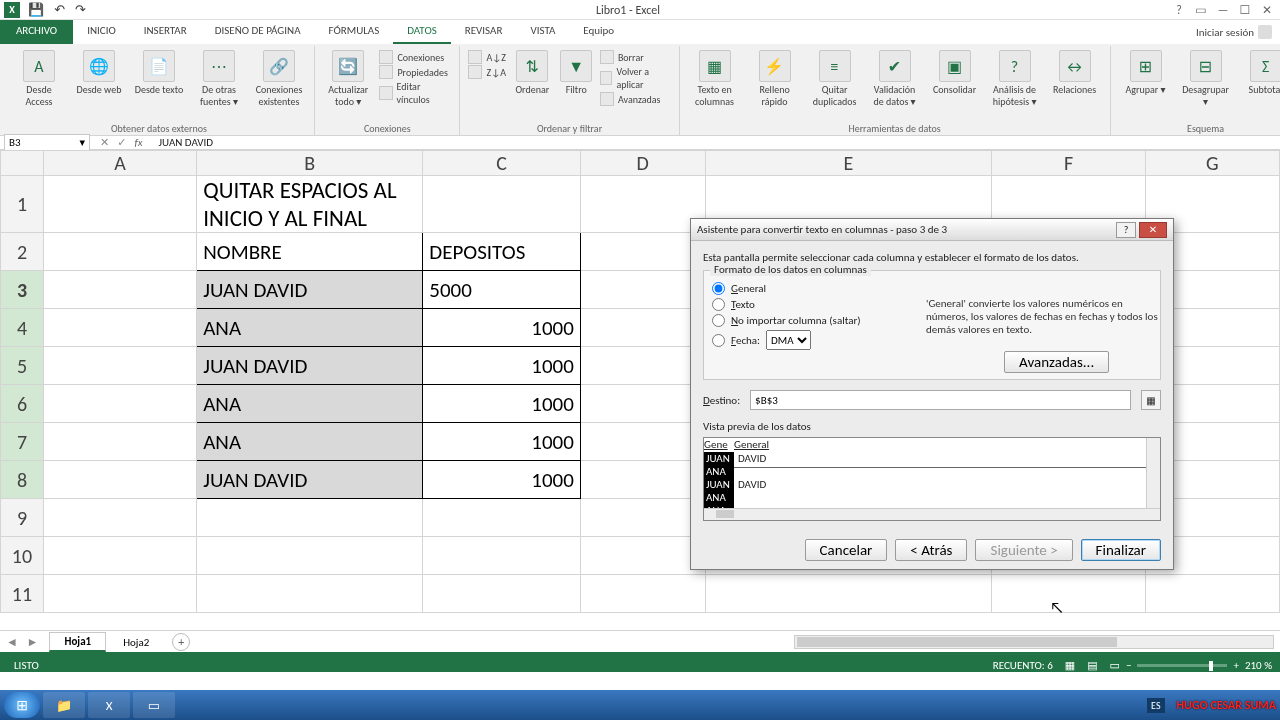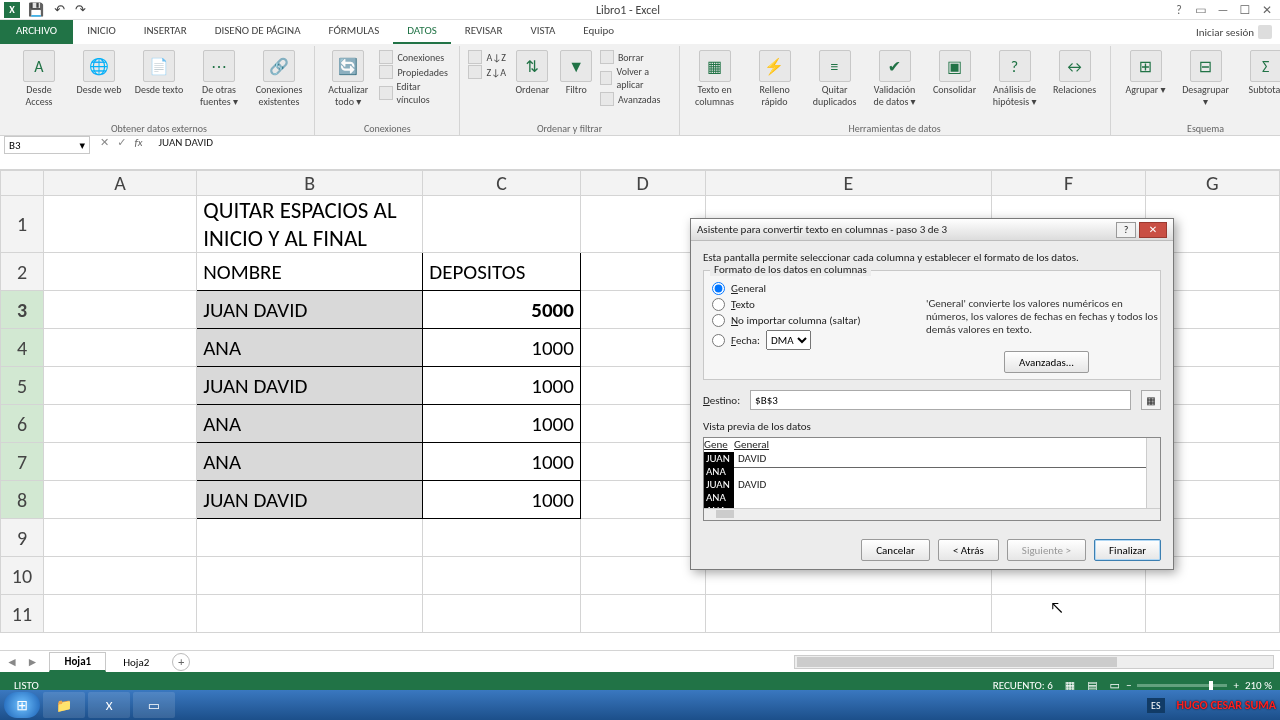--- a/index.html
+++ b/index.html
@@ -29,21 +29,21 @@
 .ribbon-group .group-row { display: flex; gap: 6px; flex: 1; align-items: flex-start; }
 .ribbon-group .group-label { position: absolute; bottom: 0; left: 0; right: 0; text-align: center; font-size: 10px; color: #666; }
 .rbtn { display: flex; flex-direction: column; align-items: center; width: 54px; padding-top: 2px; cursor: pointer; }
 .rbtn .ricon { width: 32px; height: 32px; background: #e8e8e8; border: 1px solid #c8c8c8; border-radius: 2px; margin-bottom: 2px; display:flex;align-items:center;justify-content:center;color:#217346;font-size:16px; }
 .rbtn .rlabel { font-size: 10px; text-align: center; color: #444; line-height: 1.15; }
 .rlist { display: flex; flex-direction: column; gap: 1px; font-size: 10px; color: #444; padding-top: 2px; }
 .rlist .ritem { display: flex; align-items: center; gap: 4px; cursor: pointer; }
 .rlist .ritem .smicon { width: 14px; height: 14px; background: #e8e8e8; border: 1px solid #c8c8c8; }
 
 
-.formula-bar { height: 34px; background: #fff; border-bottom: 1px solid #d4d4d4; display: flex; align-items: flex-start; padding: 0 4px; }
+.formula-bar { height: 14px; background: #fff; border-bottom: 1px solid #d4d4d4; display: flex; align-items: center; padding: 0 4px; }
 .formula-bar .namebox { width: 86px; height: 18px; border: 1px solid #c8c8c8; background: #fff; padding: 0 4px; font-size: 11px; display: flex; align-items: center; justify-content: space-between; }
 .formula-bar .fx-btns { display: flex; gap: 8px; margin: 0 10px; color: #888; font-size: 11px; }
 .formula-bar .fx-label { color: #666; font-style: italic; margin-right: 6px; font-size:11px; }
 .formula-bar .fval { font-size: 11px; color: #222; }
 
 
 .grid { position: relative; height: 480px; background: #fff; overflow: hidden; }
 .grid table { border-collapse: collapse; table-layout: fixed; }
 .grid .colhdr td { background: #f3f3f3; border: 1px solid #d4d4d4; text-align: center; font-size: 20px; color: #444; height: 22px; }
 .grid .rowhdr { background: #f3f3f3; border: 1px solid #d4d4d4; text-align: center; font-size: 20px; color: #444; width: 44px; }
@@ -87,21 +87,21 @@
 .dialog .dtitle .dclose { background: #c94f44; color: #fff; border-color: #9a3930; width: 28px; }
 .dialog .dbody { padding: 10px 12px; }
 .dialog .dgroup { border: 1px solid #c8c8c8; padding: 8px; margin: 6px 0 10px; position: relative; background: #f6f6f6; }
 .dialog .dgroup .dgroup-title { position: absolute; top: -8px; left: 6px; background: #ececec; padding: 0 4px; font-size: 11px; }
 .dialog .radio-row { display: flex; align-items: center; gap: 6px; margin: 3px 0; }
 .dialog .radio-row input[type=radio] { margin: 0; }
 .dialog .radio-row u { text-decoration: underline; }
 .dialog select { height: 20px; font-size: 11px; }
 .dialog .side-note { position: absolute; top: 26px; left: 222px; width: 240px; font-size: 11px; color: #333; }
 .dialog .adv-btn { position: absolute; top: 80px; left: 300px; }
-.dialog button { height: 22px; padding: 0 14px; background: linear-gradient(180deg,#fff,#e6e6e6); border: 1px solid #9a9a9a; border-radius: 2px; font-size: 11px; cursor: pointer; }
+.dialog button { height: 22px; padding: 0 14px; background: linear-gradient(180deg,#fff,#e6e6e6); border: 1px solid #9a9a9a; border-radius: 2px; font-size: 15px; cursor: pointer; }
 .dialog button.primary { border: 1px solid #3c7fb1; box-shadow: inset 0 0 0 1px #b0d7f4; }
 .dialog .dest-row { display: flex; align-items: center; gap: 10px; margin: 10px 0; }
 .dialog .dest-row input[type=text] { flex: 1; height: 20px; border: 1px solid #aaa; padding: 0 4px; font-size: 11px; }
 .dialog .dest-row .refbtn { width: 20px; height: 20px; border: 1px solid #aaa; background: #f4f4f4; display:flex;align-items:center;justify-content:center;font-size:10px; cursor:pointer; }
 .dialog .preview-label { margin: 8px 0 4px; }
 .dialog .preview { height: 84px; border: 1px solid #888; background: #fff; position: relative; font-family: "Courier New", monospace; font-size: 11px; overflow: hidden; }
 .dialog .preview .phdr { position: absolute; top: 0; left: 0; right: 14px; height: 30px; background: #fff; border-bottom:1px solid #666; }
 .dialog .preview .phdr span { display: inline-block; text-decoration: underline; }
 .dialog .preview .pbody { position: absolute; top: 14px; left: 0; right: 14px; bottom: 12px; overflow:hidden; }
 .dialog .preview .prow { display: flex; height: 13px; }
@@ -342,21 +342,21 @@
           <td class="cell bold-border" style="">DEPOSITOS</td>
           <td class="cell" style=""></td>
           <td class="cell" style=""></td>
           <td class="cell" style=""></td>
           <td class="cell" style=""></td>
         </tr>
         <tr>
           <td class="rowhdr active-hdr" style="font-weight:bold">3</td>
           <td class="cell" style=""></td>
           <td class="cell bold-border selected" style="">JUAN DAVID</td>
-          <td class="cell bold-border" style="text-align:right;font-weight:bold;">5000</td>
+          <td class="cell bold-border" style="">5000</td>
           <td class="cell" style=""></td>
           <td class="cell" style=""></td>
           <td class="cell" style=""></td>
           <td class="cell" style=""></td>
         </tr>
         <tr>
           <td class="rowhdr active-hdr" style="">4</td>
           <td class="cell" style=""></td>
           <td class="cell bold-border selected" style="">ANA</td>
           <td class="cell bold-border" style="text-align:right;">1000</td>

